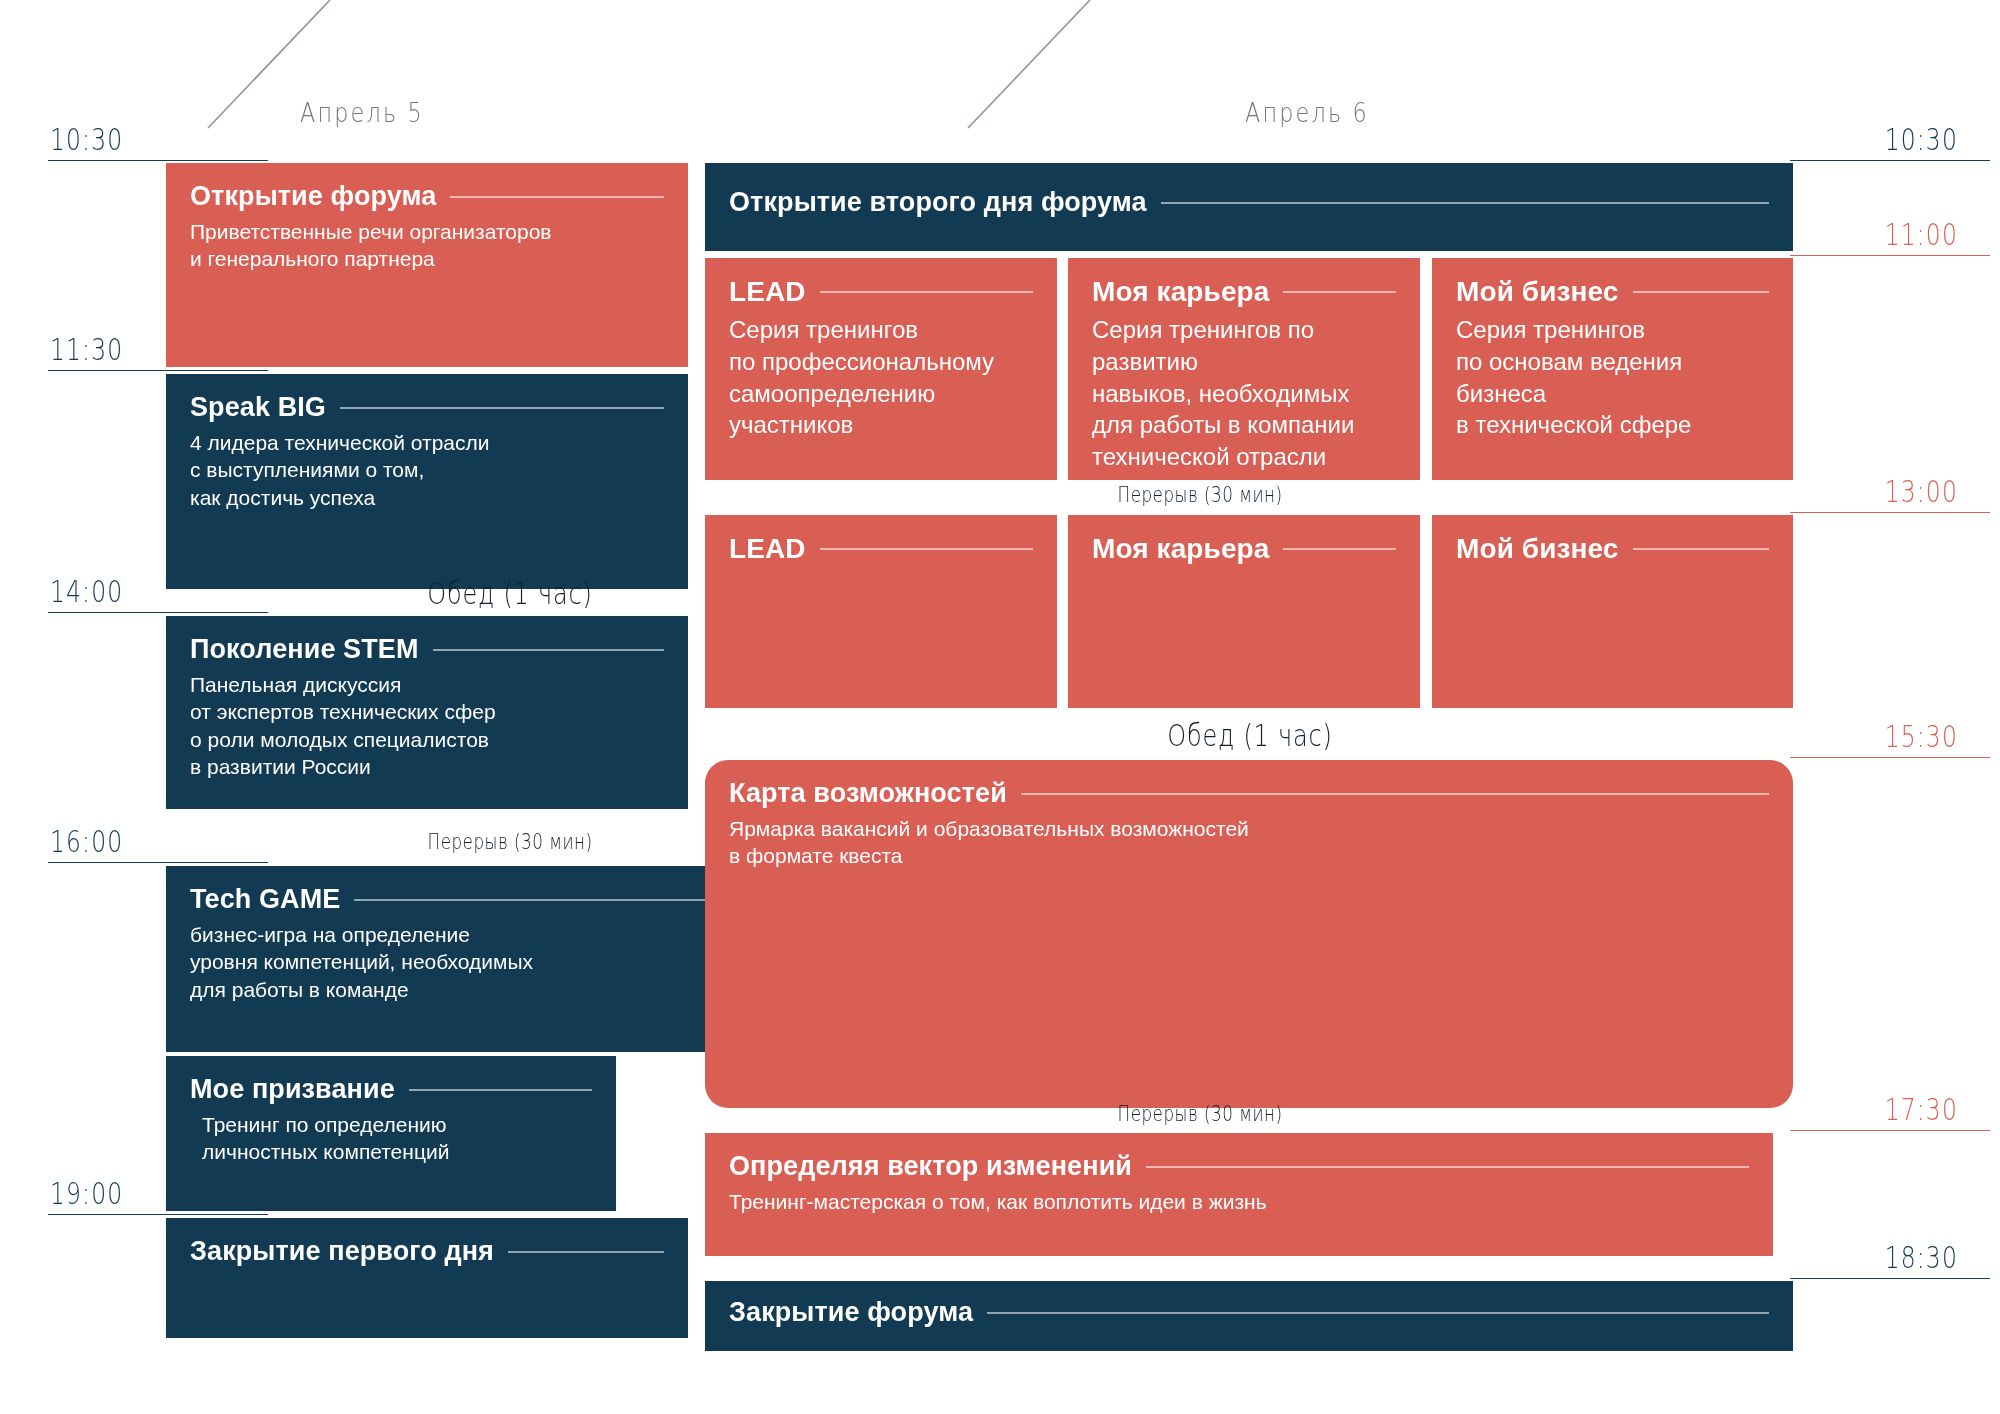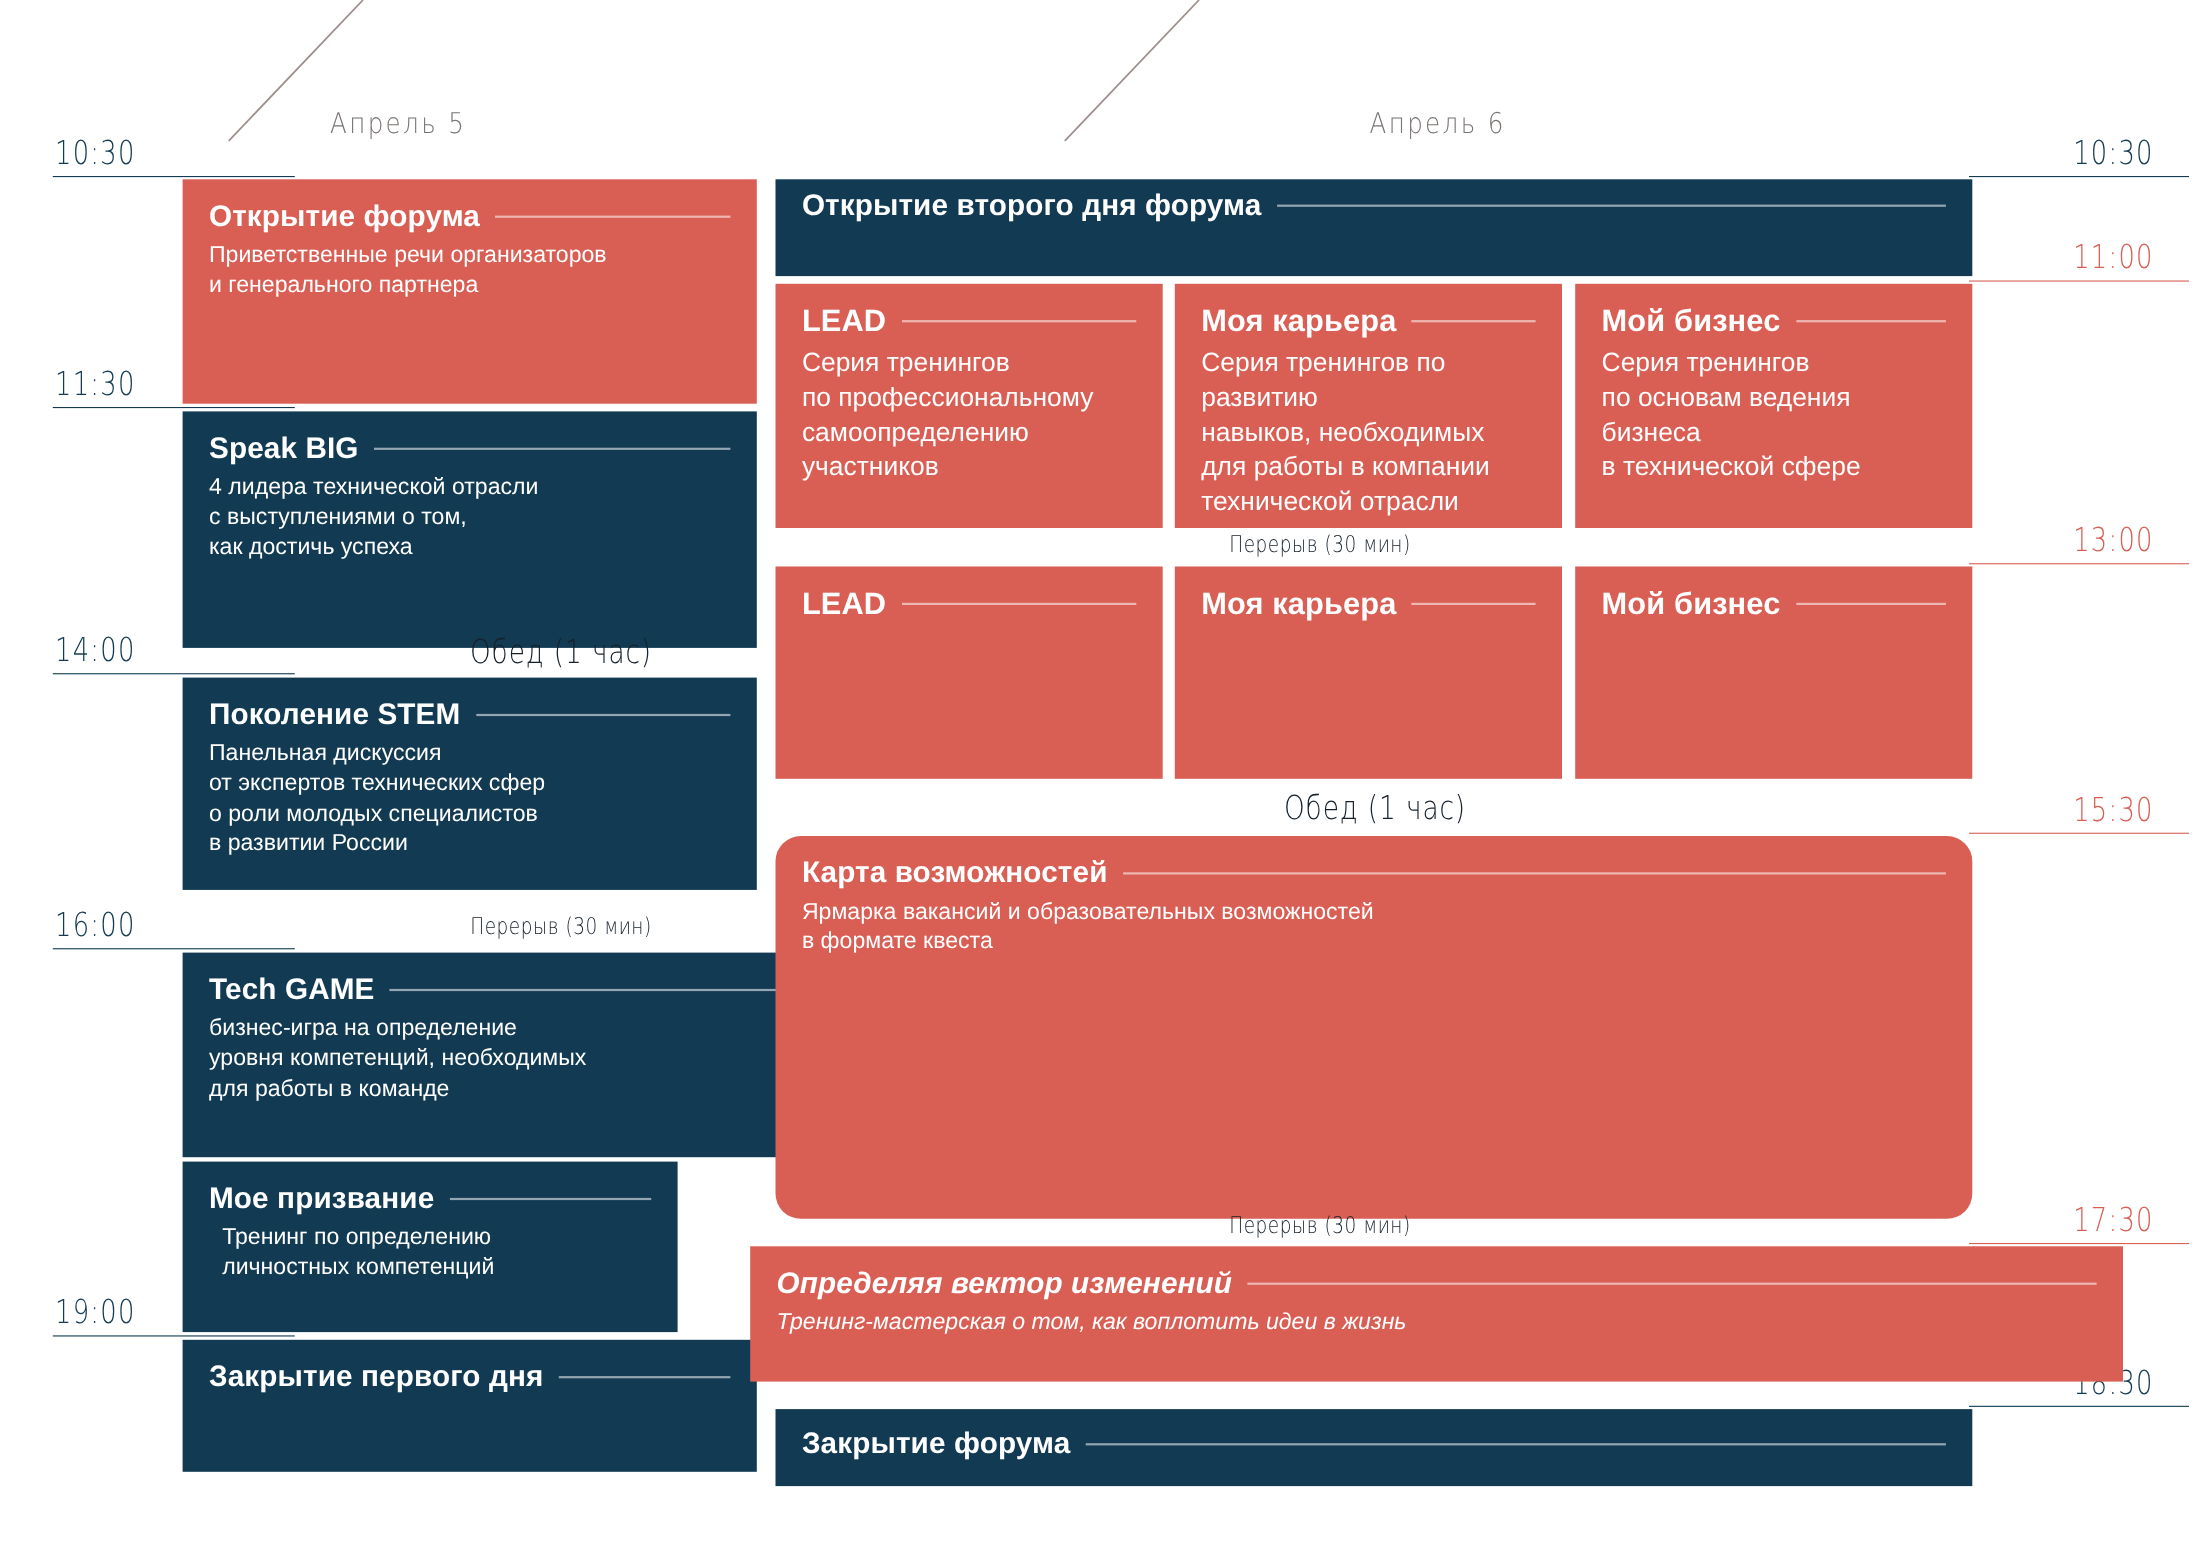--- a/index.html
+++ b/index.html
@@ -199,21 +199,21 @@
 
   <div class="timerule tr-red" style="left:1790px;top:757px;width:200px;"></div>
   <div class="timelabel right t-red" style="right:42px;top:719px;">15:30</div>
 
   <div class="timerule tr-red" style="left:1790px;top:1130px;width:200px;"></div>
   <div class="timelabel right t-red" style="right:42px;top:1092px;">17:30</div>
 
   <div class="timerule tr-navy" style="left:1790px;top:1278px;width:200px;"></div>
   <div class="timelabel right t-navy" style="right:42px;top:1240px;">18:30</div>
 
-  <div class="block navy" style="left:705px;top:163px;width:1088px;height:88px;padding-top:8px;">
+  <div class="block navy" style="left:705px;top:163px;width:1088px;height:88px;padding-top:24px;">
     <div class="title">
       <span>Открытие второго дня форума</span>
       <span class="rule"></span>
     </div>
   </div>
 
   <div class="block red small" style="left:705px;top:258px;width:352px;height:222px;">
     <div class="title">
       <span>LEAD</span>
       <span class="rule"></span>
@@ -274,21 +274,21 @@
     <div class="title">
       <span>Карта возможностей</span>
       <span class="rule"></span>
     </div>
     <div class="desc">Ярмарка вакансий и образовательных возможностей
 в формате квеста</div>
   </div>
 
   <div class="gaplabel brk" style="left:1000px;top:1102px;width:400px;text-align:center;">Перерыв (30 мин)</div>
 
-  <div class="block red" style="left:682px;top:1133px;width:1248px;height:123px;font-style:italic;">
+  <div class="block red" style="left:705px;top:1133px;width:1068px;height:123px;">
     <div class="title">
       <span>Определяя вектор изменений</span>
       <span class="rule"></span>
     </div>
     <div class="desc">Тренинг-мастерская о том, как воплотить идеи в жизнь</div>
   </div>
 
   <div class="block navy" style="left:705px;top:1281px;width:1088px;height:70px;padding-top:16px;">
     <div class="title">
       <span>Закрытие форума</span>

